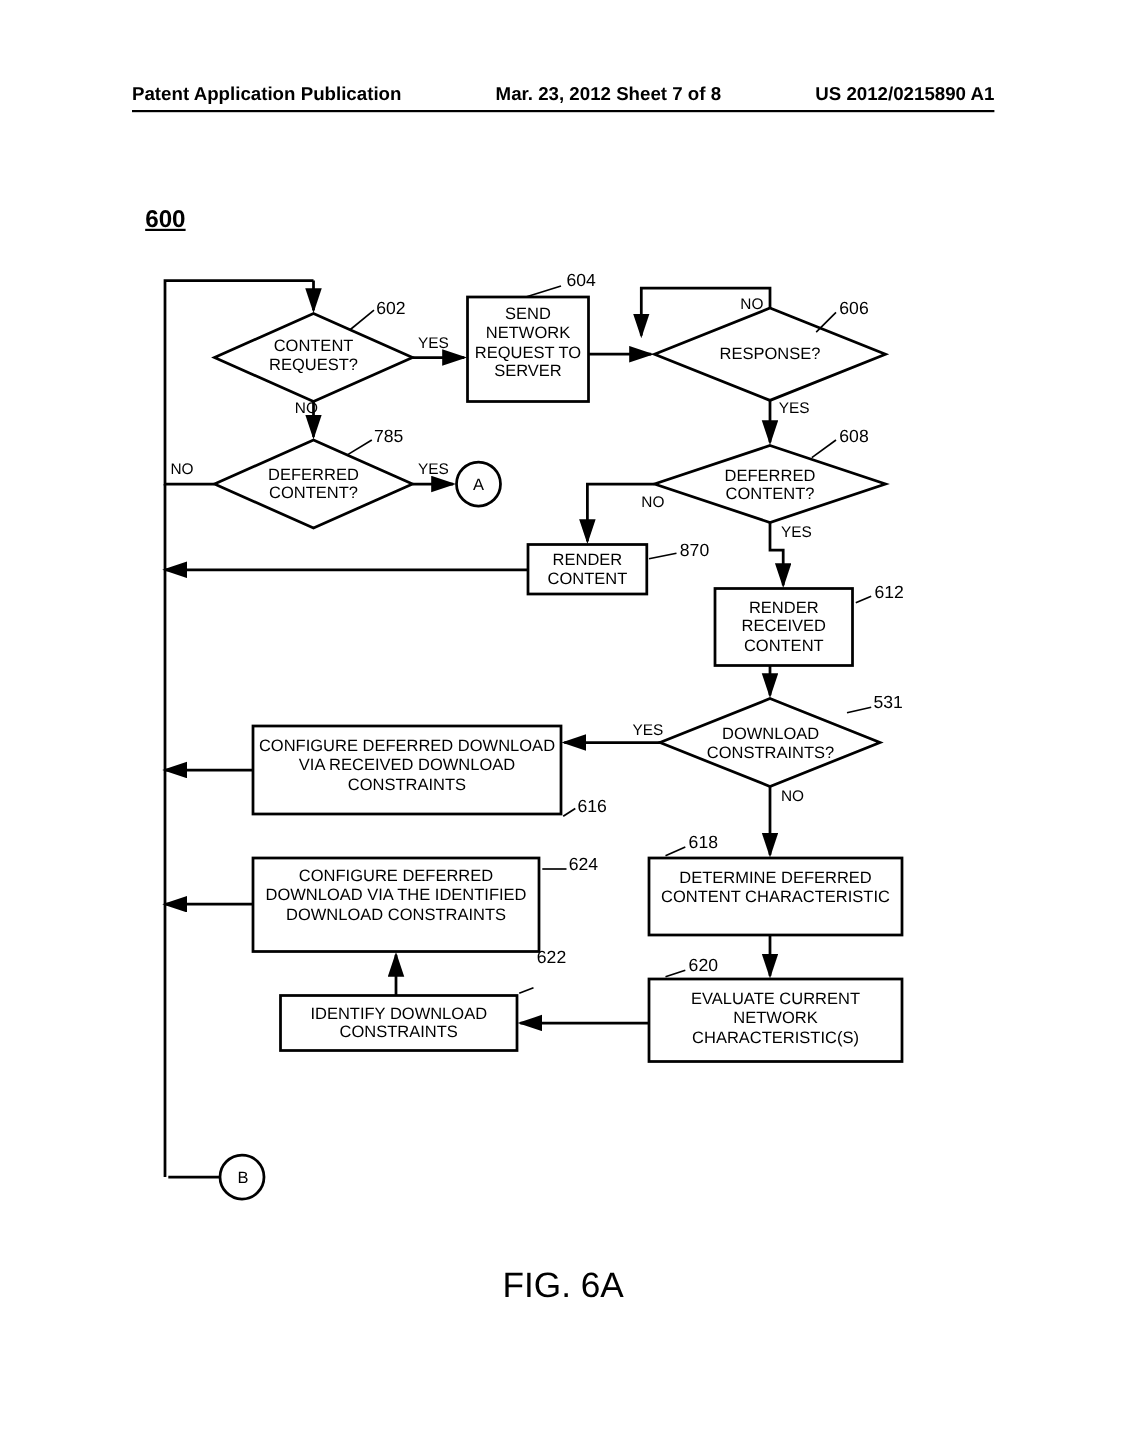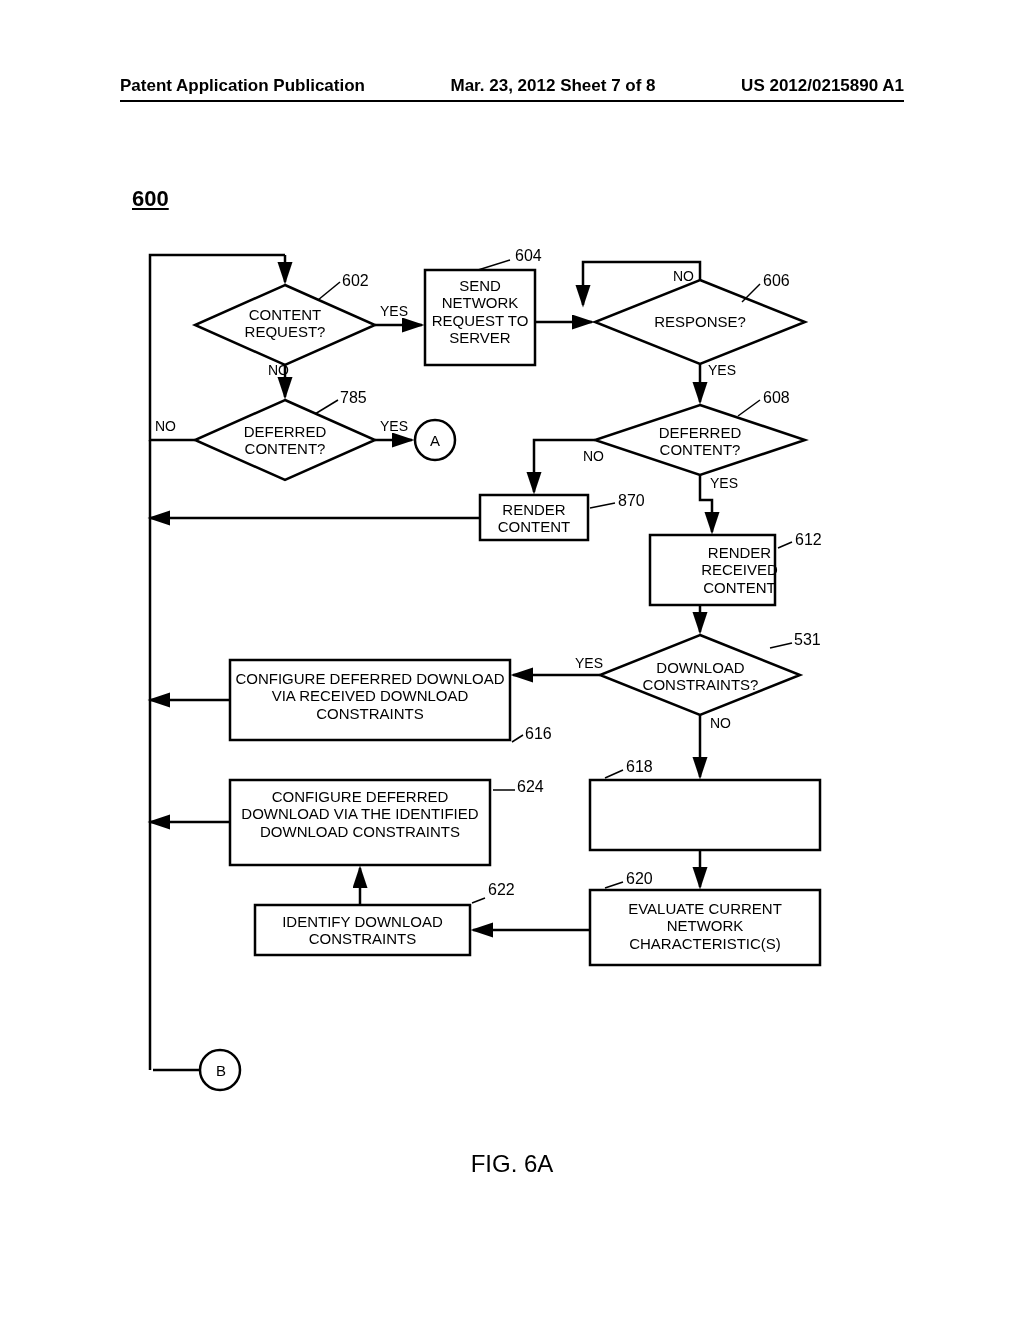--- a/index.html
+++ b/index.html
@@ -50,21 +50,21 @@
     top: 0; left: 0;
     width: 100%; height: 100%;
     pointer-events: none;
   }
   .fig-label {
     position: absolute;
     top: 1150px;
     left: 0;
     width: 1024px;
     text-align: center;
-    font-size: 24px;
+    font-size: 32px;
   }
   .node-label {
     font-size: 15px;
     text-align: center;
     font-weight: normal;
     line-height: 1.15;
   }
   .ref-label {
     font-size: 16px;
   }
@@ -180,23 +180,24 @@
 
   </svg>
 
   <div class="node-label" style="position:absolute; left:110px; top:56px; width:110px;">CONTENT REQUEST?</div>
   <div class="node-label" style="position:absolute; left:308px; top:27px; width:104px;">SEND NETWORK REQUEST TO SERVER</div>
   <div class="node-label" style="position:absolute; left:520px; top:63px; width:120px;">RESPONSE?</div>
   <div class="node-label" style="position:absolute; left:100px; top:173px; width:130px;">DEFERRED CONTENT?</div>
   <div class="node-label" style="position:absolute; left:306px; top:182px; width:18px;">A</div>
   <div class="node-label" style="position:absolute; left:515px; top:174px; width:130px;">DEFERRED CONTENT?</div>
   <div class="node-label" style="position:absolute; left:362px; top:251px; width:104px;">RENDER CONTENT</div>
-  <div class="node-label" style="position:absolute; left:532px; top:294px; width:121px;margin-left:27px;">RENDER RECEIVED CONTENT</div>
+  <div class="node-label" style="position:absolute; left:532px; top:294px; width:121px;">RENDER RECEIVED CONTENT</div>
   <div class="node-label" style="position:absolute; left:513px; top:409px; width:135px;">DOWNLOAD CONSTRAINTS?</div>
   <div class="node-label" style="position:absolute; left:115px; top:420px; width:270px;">CONFIGURE DEFERRED DOWNLOAD VIA RECEIVED DOWNLOAD CONSTRAINTS</div>
+  <div class="node-label" style="position:absolute; left:474px; top:540px; width:222px;">DETERMINE DEFERRED CONTENT CHARACTERISTIC</div>
   <div class="node-label" style="position:absolute; left:114px; top:538px; width:252px;">CONFIGURE DEFERRED DOWNLOAD VIA THE IDENTIFIED DOWNLOAD CONSTRAINTS</div>
   <div class="node-label" style="position:absolute; left:474px; top:650px; width:222px;">EVALUATE CURRENT NETWORK CHARACTERISTIC(S)</div>
   <div class="node-label" style="position:absolute; left:138px; top:663px; width:209px;">IDENTIFY DOWNLOAD CONSTRAINTS</div>
   <div class="node-label" style="position:absolute; left:92px; top:812px; width:18px;">B</div>
 
   <div class="small-label" style="position:absolute; left:260px; top:53px;">YES</div>
   <div class="small-label" style="position:absolute; left:148px; top:112px;">NO</div>
   <div class="small-label" style="position:absolute; left:553px; top:18px;">NO</div>
   <div class="small-label" style="position:absolute; left:588px; top:112px;">YES</div>
   <div class="small-label" style="position:absolute; left:260px; top:168px;">YES</div>
@@ -211,16 +212,16 @@
   <div class="ref-label" style="position:absolute; left:643px; top:22px;">606</div>
   <div class="ref-label" style="position:absolute; left:220px; top:139px;">785</div>
   <div class="ref-label" style="position:absolute; left:643px; top:139px;">608</div>
   <div class="ref-label" style="position:absolute; left:498px; top:242px;">870</div>
   <div class="ref-label" style="position:absolute; left:675px; top:281px;">612</div>
   <div class="ref-label" style="position:absolute; left:674px; top:381px;">531</div>
   <div class="ref-label" style="position:absolute; left:405px; top:475px;">616</div>
   <div class="ref-label" style="position:absolute; left:506px; top:508px;">618</div>
   <div class="ref-label" style="position:absolute; left:397px; top:528px;">624</div>
   <div class="ref-label" style="position:absolute; left:506px; top:620px;">620</div>
-  <div class="ref-label" style="position:absolute; left:368px; top:631px;">622</div>
+  <div class="ref-label" style="position:absolute; left:368px; top:612px;">622</div>
 </div>
 
 <div class="fig-label">FIG. 6A</div>
 
 </body></html>

